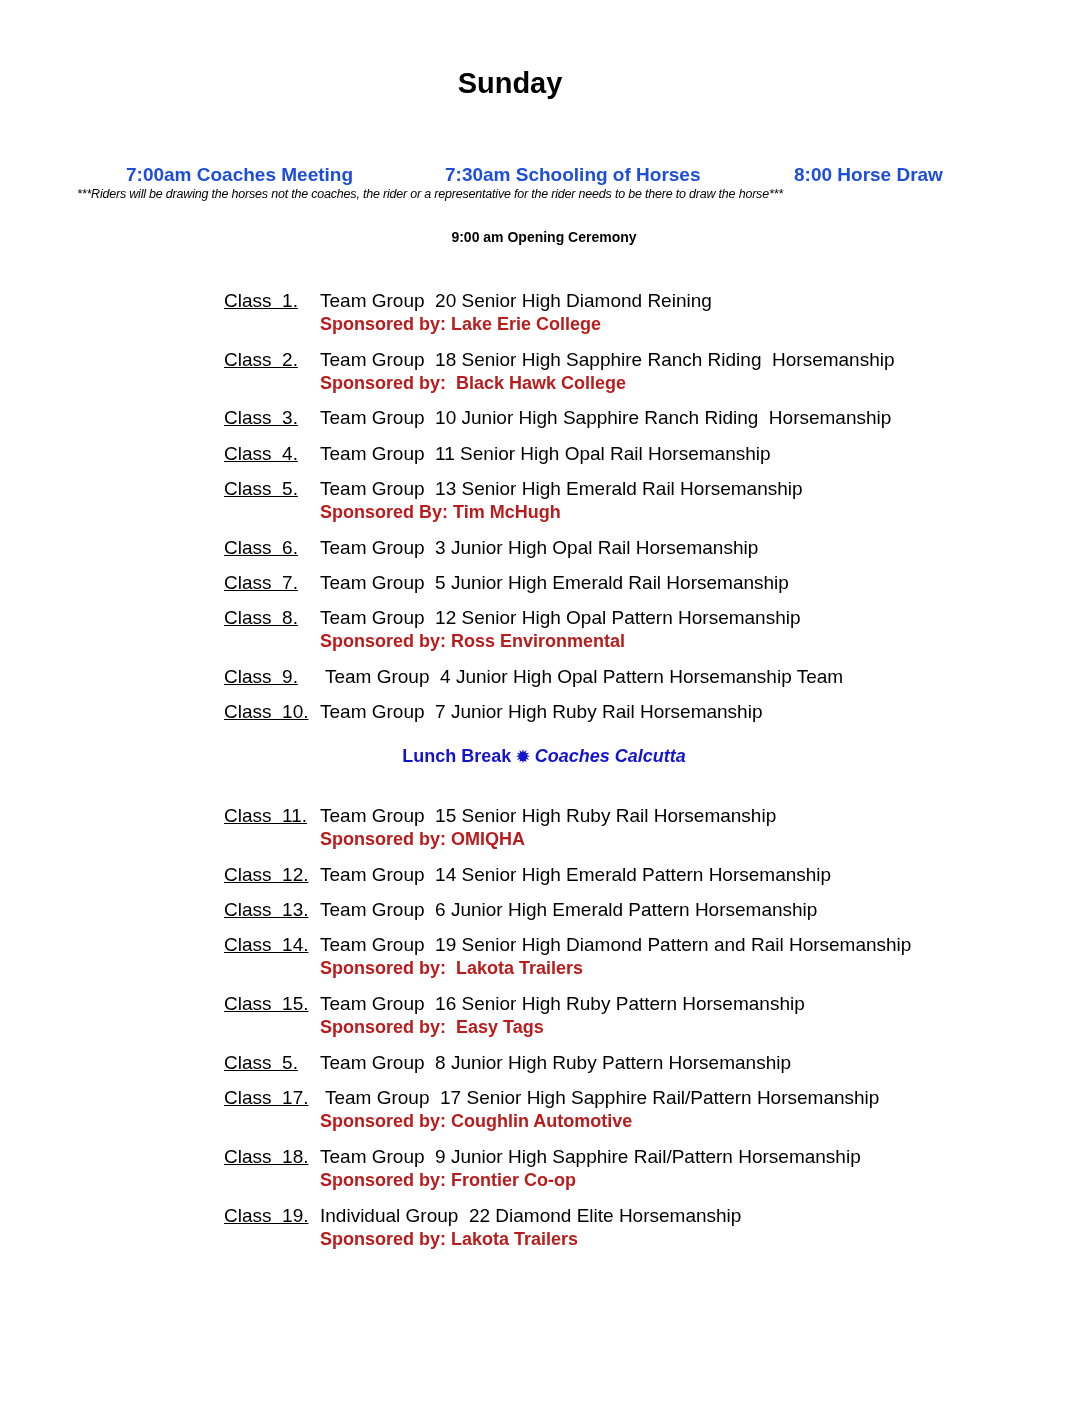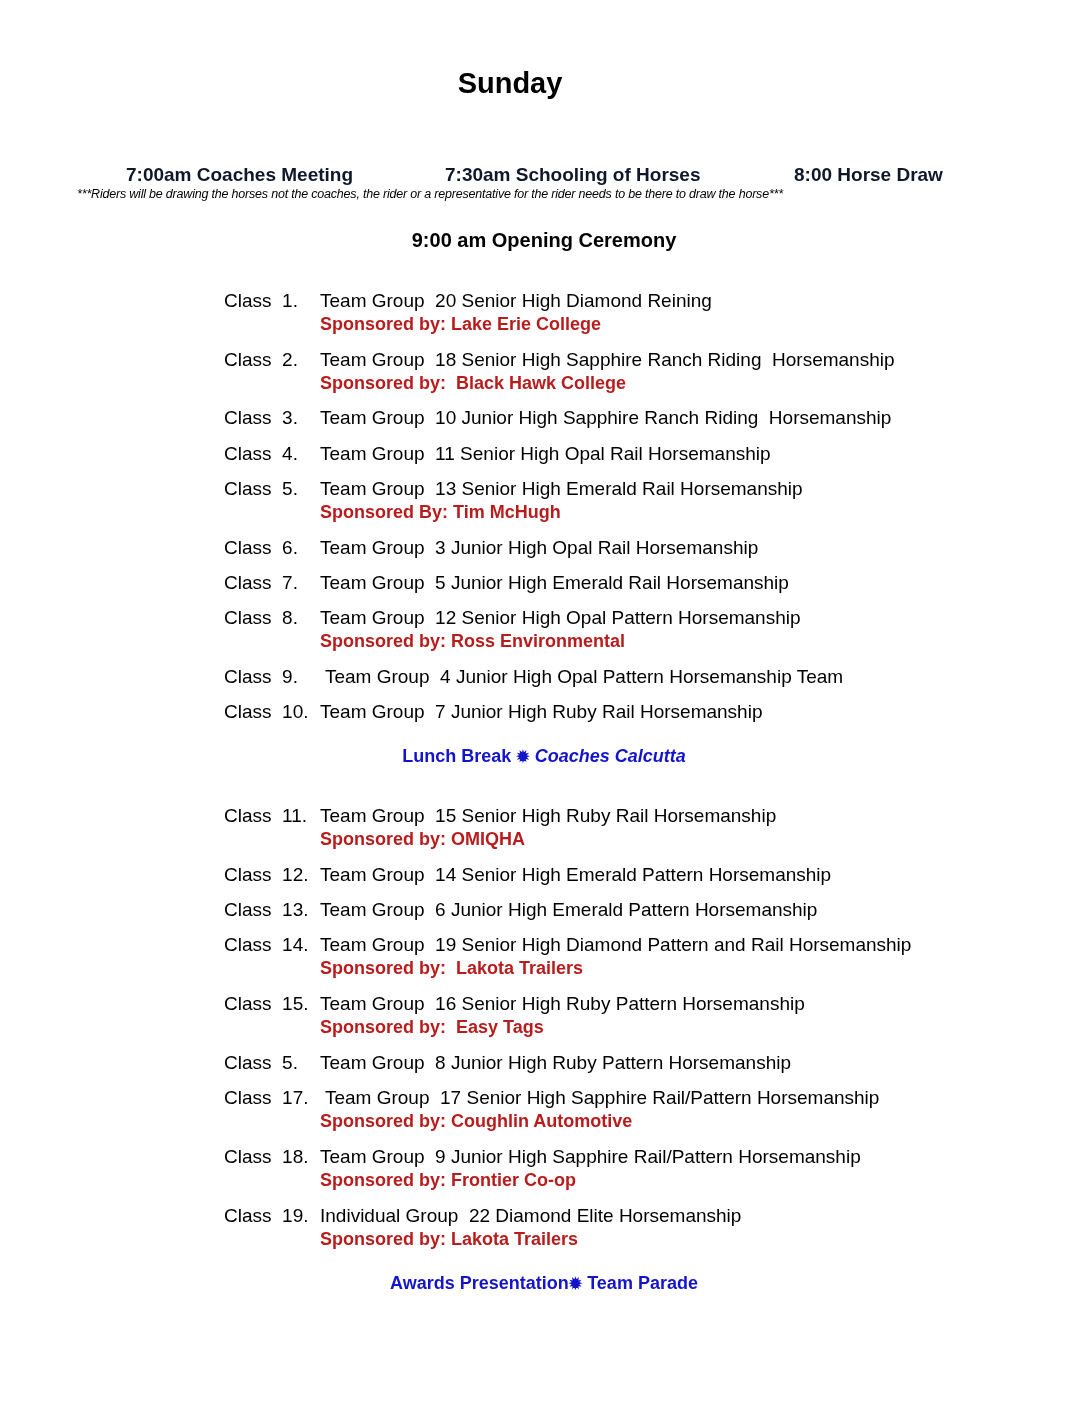--- a/index.html
+++ b/index.html
@@ -1,26 +1,26 @@
 <!DOCTYPE html>
 <html><head>
 <meta charset="utf-8">
 <style>
   html, body { margin: 0; padding: 0; background: #ffffff; }
   body { width: 1088px; height: 1408px; position: relative; font-family: "Liberation Sans", sans-serif; color: #000; }
   .page { position: absolute; left: 0; top: 0; width: 1088px; height: 1408px; }
   .title { position: absolute; left: 0; width: 1020px; text-align: center; font-weight: bold; font-size: 29px; line-height: 34px; }
   .t1 { top: 66px; }
   .t2 { top: 102px; }
-  .times { position: absolute; top: 164px; left: 0; width: 1088px; height: 24px; font-weight: bold; font-size: 19px; color: #0f172a; }
+  .times { position: absolute; top: 164px; left: 0; width: 1088px; height: 24px; font-weight: bold; font-size: 19px; color: #1d4ed8; }
   .times span { position: absolute; top: 0; white-space: nowrap; }
   .note { position: absolute; top: 187px; left: 0; width: 860px; text-align: center; font-style: italic; font-size: 12.5px; letter-spacing: -0.2px; }
-  .opening { position: absolute; top: 229px; left: 0; width: 1088px; text-align: center; font-weight: bold; font-size: 20px; }
+  .opening { position: absolute; top: 229px; left: 0; width: 1088px; text-align: center; font-weight: bold; font-size: 14px; }
   .row { position: absolute; left: 224px; font-size: 19px; line-height: 22px; white-space: nowrap; }
-  .row .lbl { display: inline-block; width: 96px; }
+  .row .lbl { display: inline-block; width: 96px; text-decoration: underline; }
   .spons { position: absolute; left: 320px; font-size: 18px; font-weight: bold; color: #b91c1c; white-space: nowrap; line-height: 22px; }
   .center-blue { position: absolute; left: 0; width: 1088px; text-align: center; font-weight: bold; font-size: 18px; color: #1414cc; }
   .center-it { position: absolute; left: 0; width: 1088px; text-align: center; font-style: italic; font-size: 18px; }
   .star { font-style: normal; font-size: 16px; }
   .it { font-style: italic; }
 </style>
 </head>
 <body>
 
 <div class="page">
@@ -65,17 +65,14 @@
       <div class="row" style="top: 1205px;"><span class="lbl" style="white-space: pre;">Class  19.</span><span style="white-space: pre;">Individual Group  22 Diamond Elite Horsemanship</span></div>
       <div class="spons" style="top: 1228px; white-space: pre;">Sponsored by: Lakota Trailers</div>
     </div>
 
   <div class="center-blue" style="top:746px">
     <span>Lunch Break</span>
     <span class="star">✹</span>
     <span class="it">Coaches Calcutta</span>
   </div>
 
-  <div class="center-blue" style="top:1273px">
-    <span>Awards Presentation</span><span class="star">✹</span><span> Team Parade</span>
-  </div>
 
 </div>
 
 </body></html>

